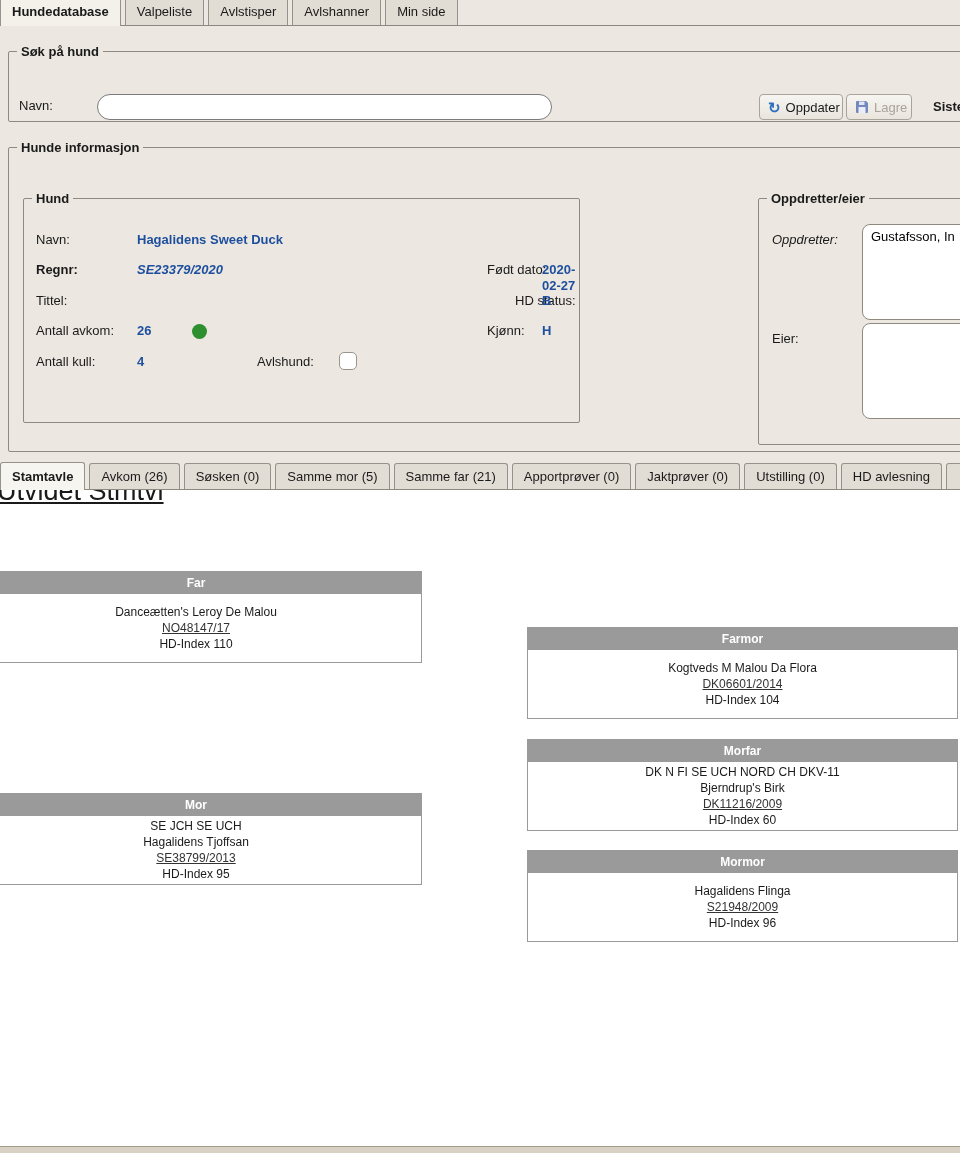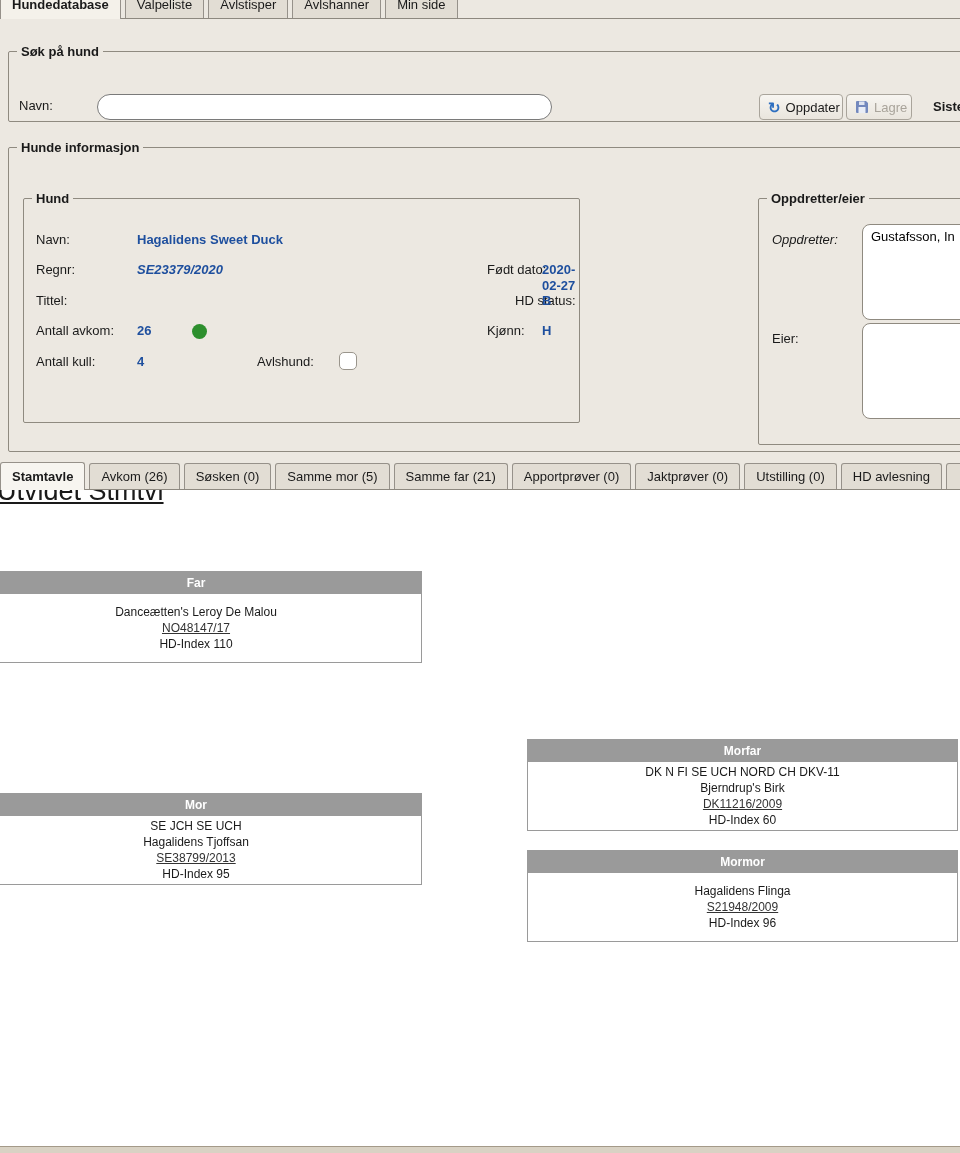--- a/index.html
+++ b/index.html
@@ -10,21 +10,21 @@
     background:#ffffff; position:relative;
   }
   
   .top-section {
     position:absolute; top:0; left:0; width:960px; height:490px;
     background:#ece8e1;
   }
   
   .tabrow { position:absolute; left:0; right:0; display:flex; gap:4px;
             border-bottom:1px solid #8d887f; align-items:flex-end; }
-  .tabs1 { top:0; height:19px; padding-top:5px; }
+  .tabs1 { top:0; height:26px; padding-top:5px; }
   .tabs2 { bottom:0; height:29px; padding-top:2px; }
   .tab {
     flex-shrink:0; display:flex; align-items:center; justify-content:center;
     background:#e2ddd4; border:1px solid #96918a; border-bottom:none;
     border-radius:3px 3px 0 0; height:29px; padding:0 11px;
     color:#1a1a1a; cursor:pointer; white-space:nowrap;
   }
   .tabs2 .tab { height:26px; }
   .tab.active { background:#f4f1ea; font-weight:bold; height:31px; margin-bottom:-1px; }
   .tabs2 .tab.active { height:28px; background:#f7f5f0; }
@@ -130,21 +130,21 @@
 
   <fieldset class="fs-info">
     <legend>Hunde informasjon</legend>
 
     <fieldset class="fs-hund">
       <legend>Hund</legend>
 
       <span class="abs" style="left:12px; top:26px;">Navn:</span>
       <span class="abs val" style="left:113px; top:26px;">Hagalidens Sweet Duck</span>
 
-      <span class="abs" style="left:12px; top:56px;">Regnr:</span>
+      <span class="abs" style="left:12px; top:56px;font-weight:bold;">Regnr:</span>
       <span class="abs val" style="left:113px; top:56px;font-style:italic;">SE23379/2020</span>
       <span class="abs" style="left:463px; top:56px;">Født dato:</span>
       <span class="abs val" style="left:518px; top:56px;">2020-02-27</span>
 
       <span class="abs" style="left:12px; top:87px;">Tittel:</span>
       <span class="abs val" style="left:113px; top:87px;"></span>
       <span class="abs" style="left:463px; top:87px;margin-left:28px;">HD status:</span>
       <span class="abs val" style="left:518px; top:87px;">B</span>
 
       <span class="abs" style="left:12px; top:117px;">Antall avkom:</span>
@@ -199,20 +199,29 @@
     <div class="hdr">Mor</div>
     <div class="body">
       <div>SE JCH SE UCH</div>
       <div>Hagalidens Tjoffsan</div>
       <div class="reg-link">SE38799/2013</div>
       <div>HD-Index 95</div>
     </div>
   </div>
 
 
+  <div class="pbox pbox-right" style="top:137px;">
+    <div class="hdr">Farmor</div>
+    <div class="body">
+      <div>Kogtveds M Malou Da Flora</div>
+
+      <div class="reg-link">DK06601/2014</div>
+      <div>HD-Index 104</div>
+    </div>
+  </div>
 
   <div class="pbox pbox-right" style="top:249px;">
     <div class="hdr">Morfar</div>
     <div class="body">
       <div>DK N FI SE UCH NORD CH DKV-11</div>
       <div>Bjerndrup's Birk</div>
       <div class="reg-link">DK11216/2009</div>
       <div>HD-Index 60</div>
     </div>
   </div>

